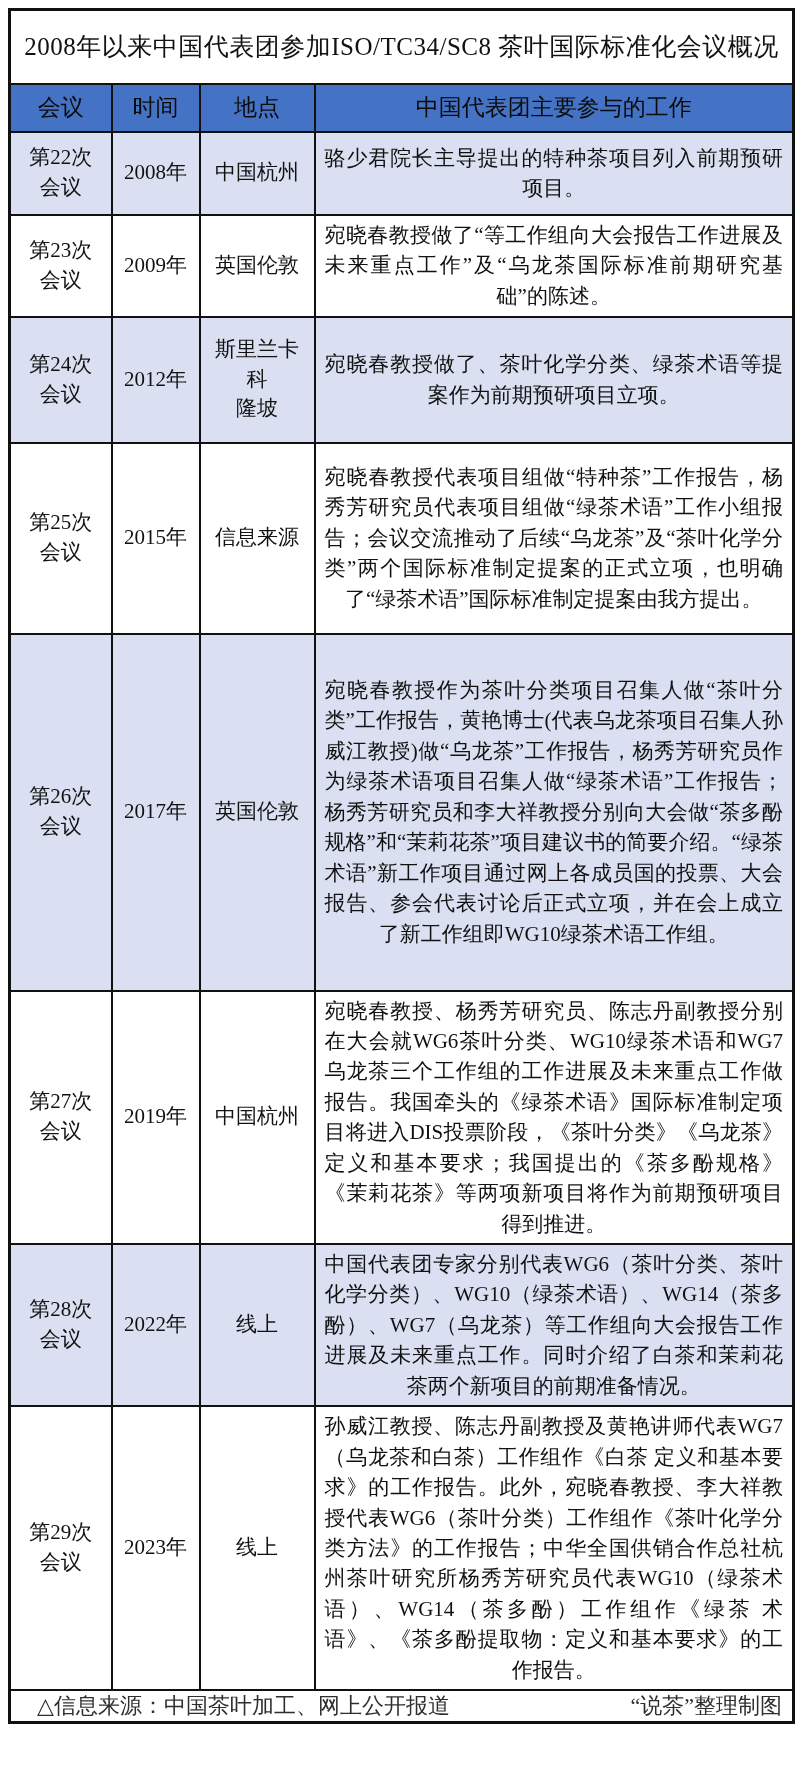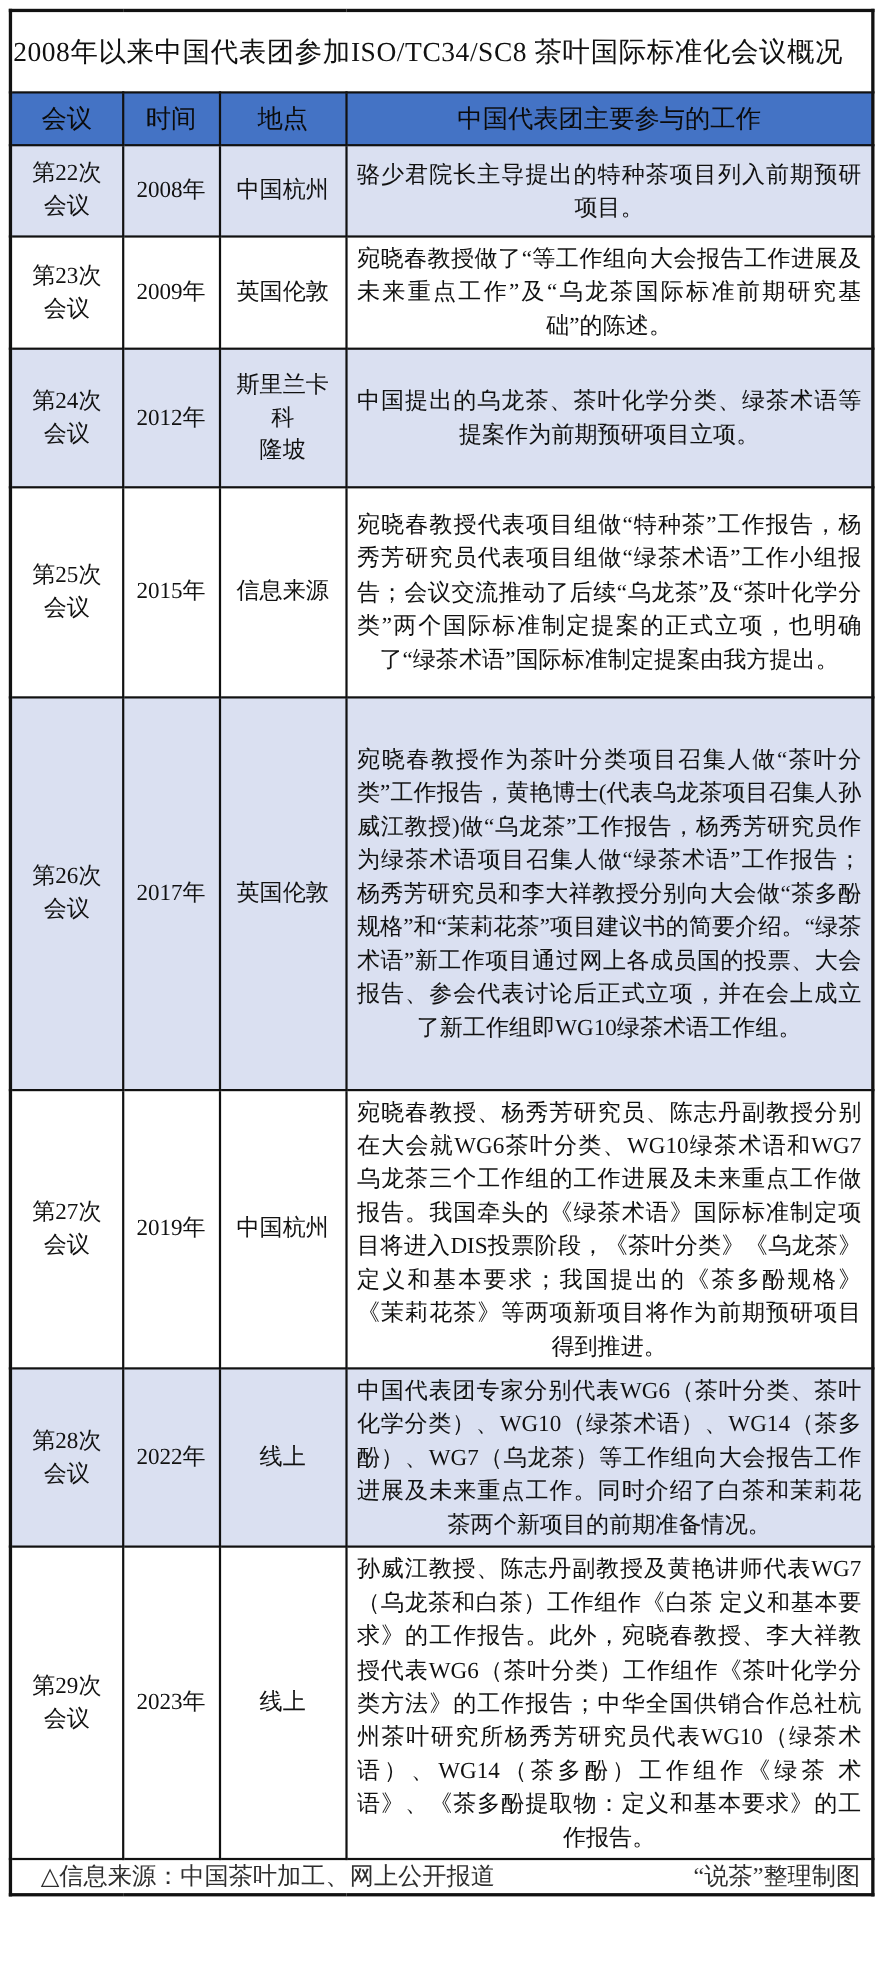--- a/index.html
+++ b/index.html
@@ -16,20 +16,21 @@
     table-layout:fixed;
     border:3px solid #111;
   }
   td,th{
     border:2px solid #111;
     font-weight:normal;
     box-sizing:border-box;
   }
   .title-cell{
     height:74px;
+    text-align:center;
     vertical-align:middle;
     font-size:25px;
     letter-spacing:0.5px;
     background:#ffffff;
   }
   tr.head th{
     height:48px;
     background:var(--header-bg,#4473c5);
     font-size:23px;
     text-align:center;
@@ -107,21 +108,21 @@
     <td class="c-loc">英国伦敦</td>
     <td class="c-work">宛晓春教授做了“等工作组向大会报告工作进展及未来重点工作”及“乌龙茶国际标准前期研究基础”的陈述。</td>
   </tr>
         <tr class="shaded" style="height: 126px;">
     <td class="c-meeting">第24次
 会议</td>
     <td class="c-year">2012年</td>
     <td class="c-loc">斯里兰卡
 科
 隆坡</td>
-    <td class="c-work">中国提出的乌龙茶、茶叶化学分类、绿茶术语等提案作为前期预研项目立项。</td>
+    <td class="c-work">宛晓春教授做了、茶叶化学分类、绿茶术语等提案作为前期预研项目立项。</td>
   </tr>
         <tr class="plain" style="height: 191px;">
     <td class="c-meeting">第25次
 会议</td>
     <td class="c-year">2015年</td>
     <td class="c-loc">信息来源</td>
     <td class="c-work">宛晓春教授代表项目组做“特种茶”工作报告，杨秀芳研究员代表项目组做“绿茶术语”工作小组报告；会议交流推动了后续“乌龙茶”及“茶叶化学分类”两个国际标准制定提案的正式立项，也明确了“绿茶术语”国际标准制定提案由我方提出。</td>
   </tr>
         <tr class="shaded" style="height: 357px;">
     <td class="c-meeting">第26次

